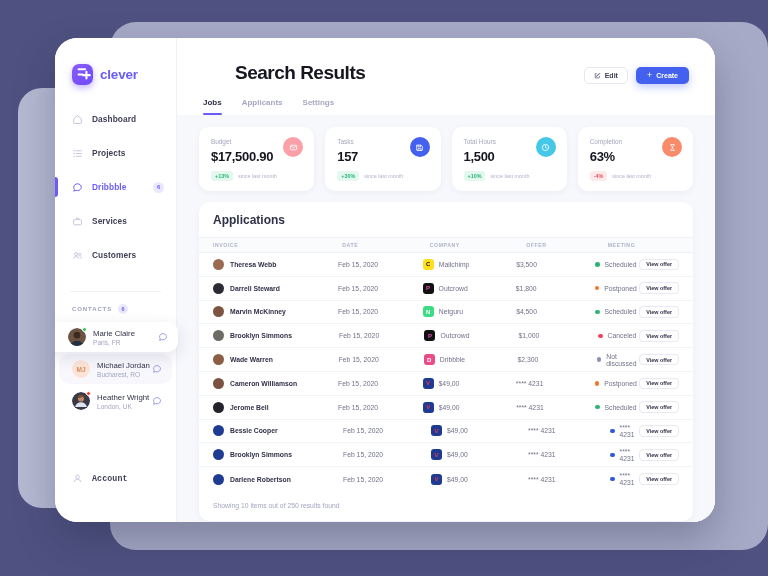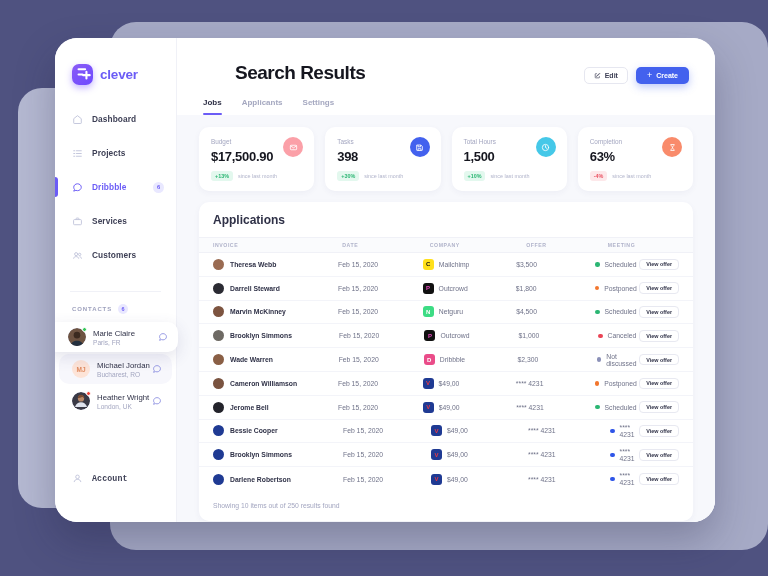--- a/index.html
+++ b/index.html
@@ -402,21 +402,21 @@
             <span class="stat-ico" style="background:#fba0a8">
               <svg viewBox="0 0 16 16" fill="none" stroke="currentColor" stroke-width="1.5" stroke-linejoin="round">
                   <rect x="2.4" y="4" width="11.2" height="8" rx="1.4"></rect>
                   <path d="m2.8 5 5.2 3.6L13.2 5"></path>
                 </svg>
             </span>
           </div>
 
           <div class="stat">
             <div class="stat-label">Tasks</div>
-            <div class="stat-value">398</div>
+            <div class="stat-value">157</div>
             <div class="stat-foot">
               <span class="chip up">+30%</span>
               <span class="stat-since">since last month</span>
             </div>
             <span class="stat-ico" style="background:#4361ee">
               <svg viewBox="0 0 16 16" fill="none" stroke="currentColor" stroke-width="1.5" stroke-linejoin="round">
                   <path d="M3 3.6h7.4L13 6.2v6.2a1 1 0 0 1-1 1H4a1 1 0 0 1-1-1z"></path>
                   <path d="M5.4 3.6v3.2h4.6V3.6M5.4 13.4v-3.2h5.2v3.2"></path>
                 </svg>
             </span>

